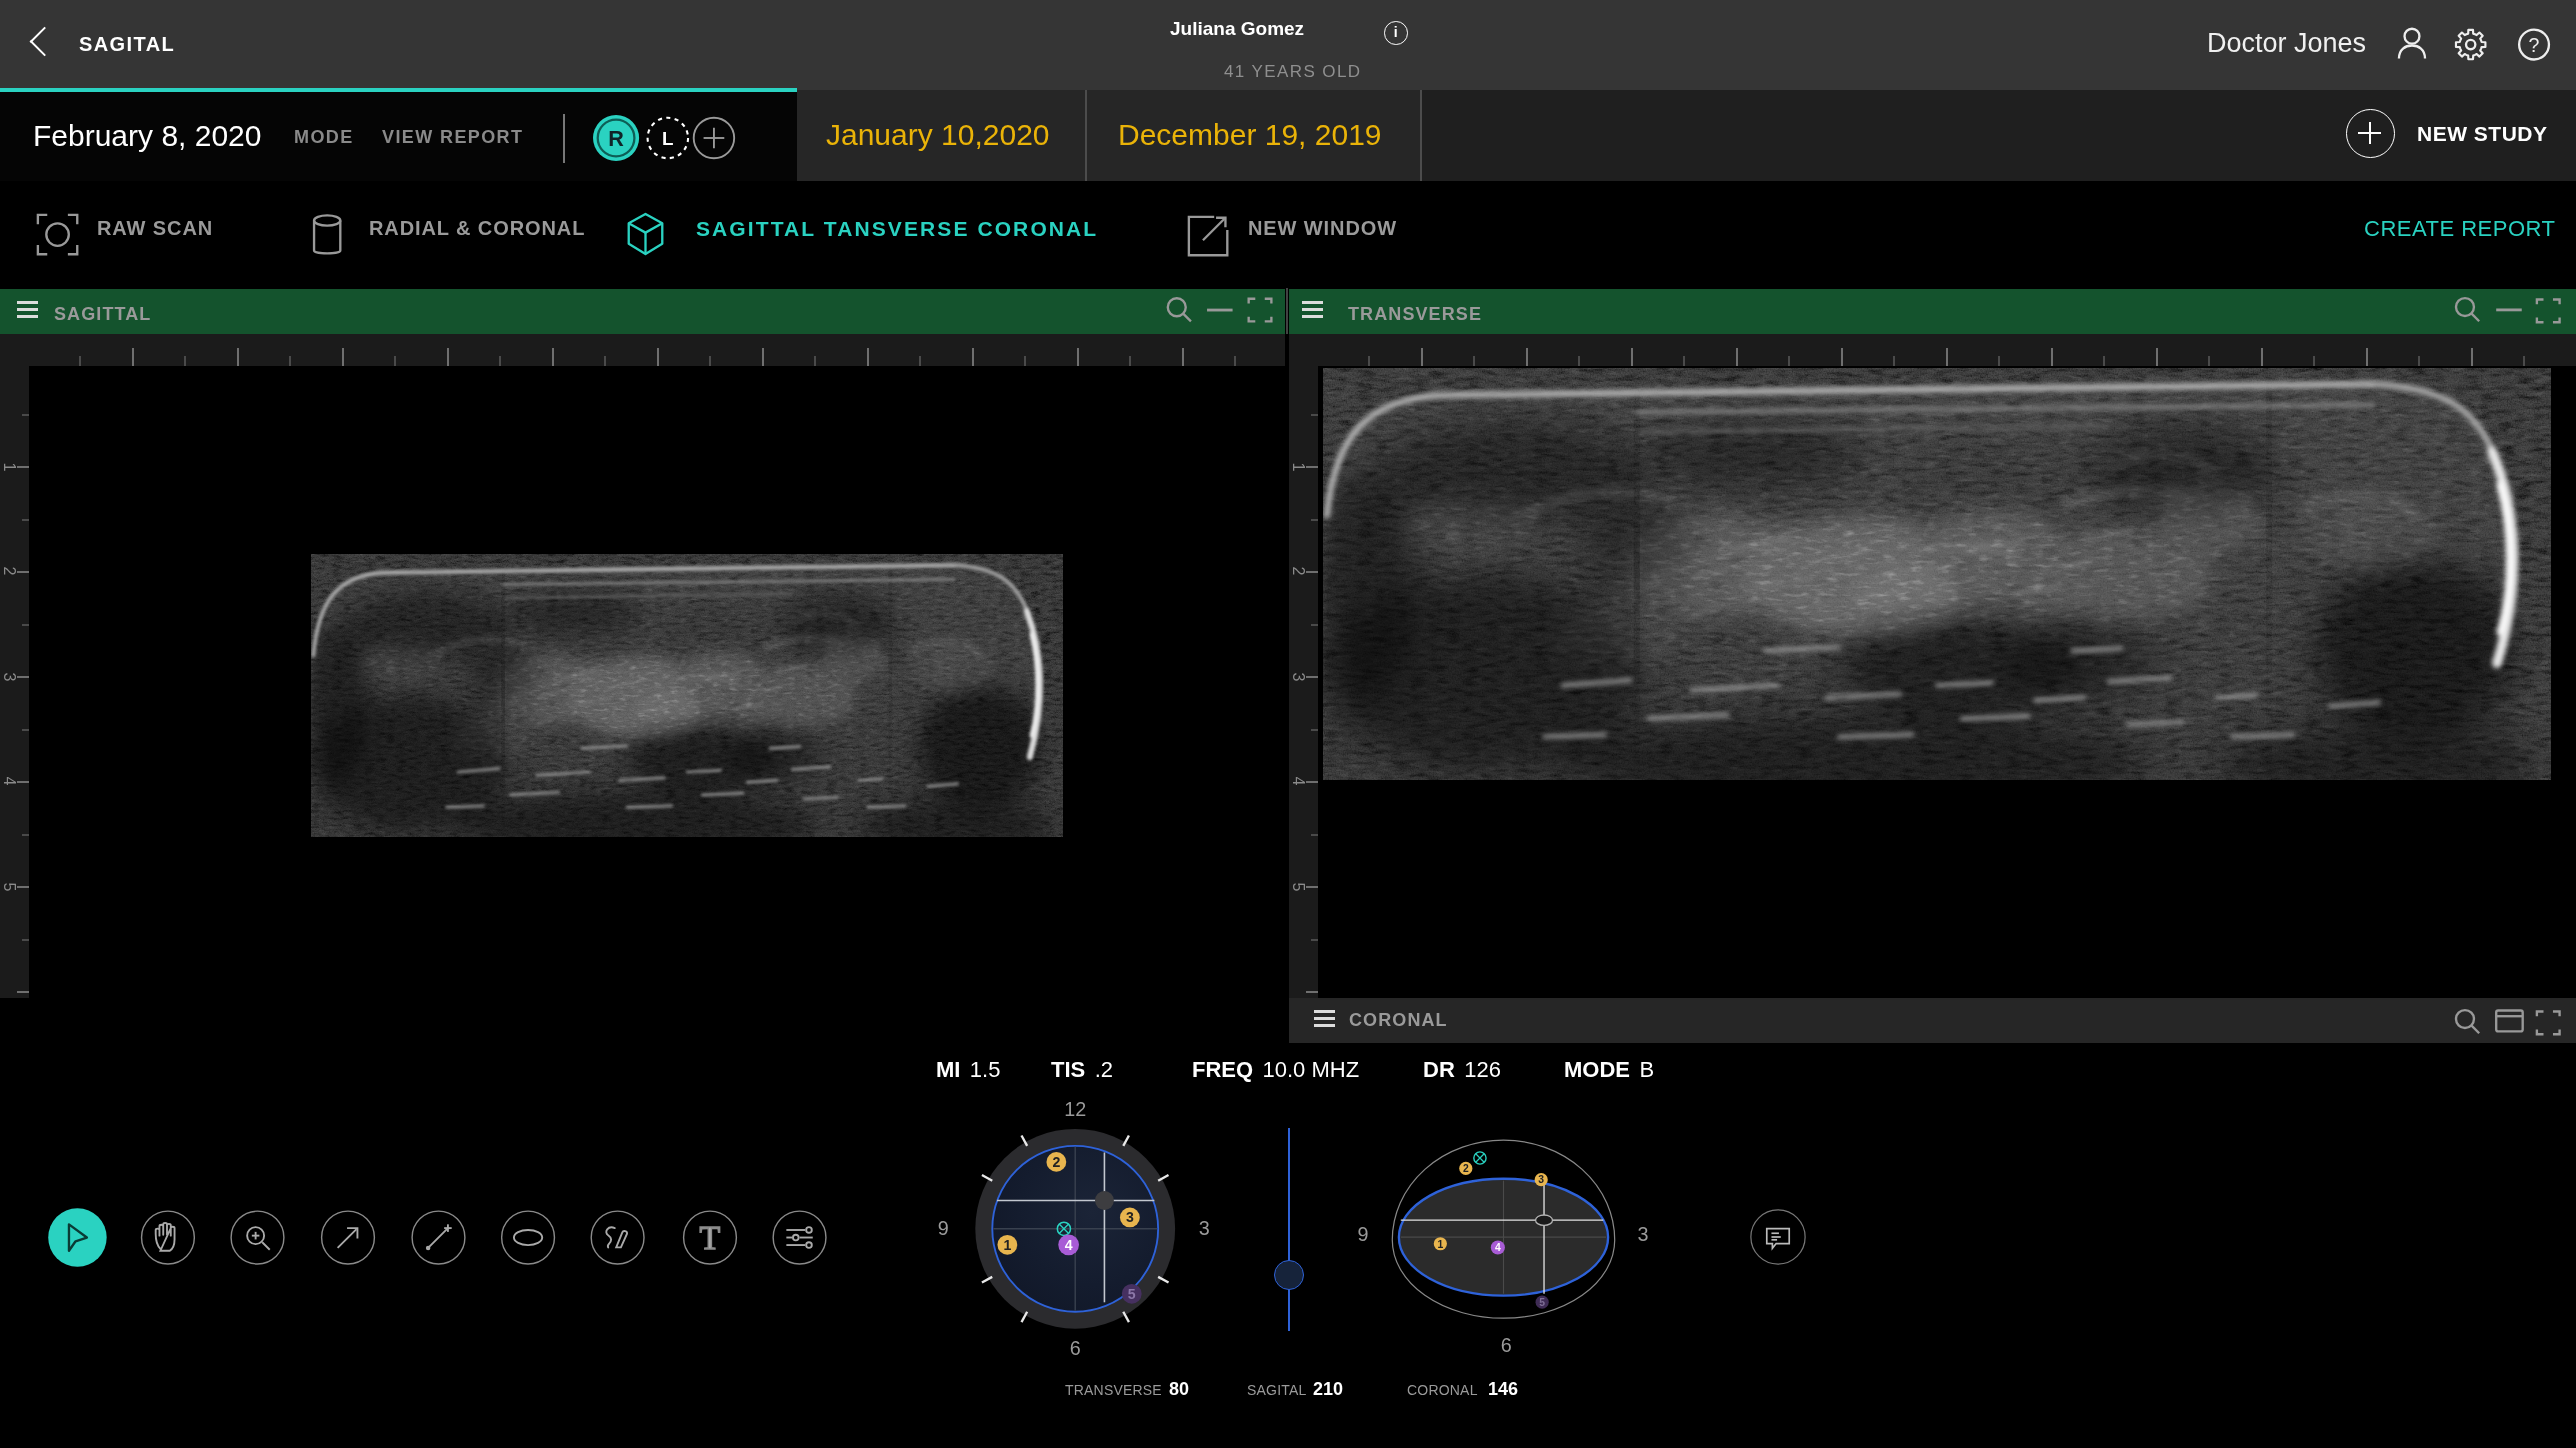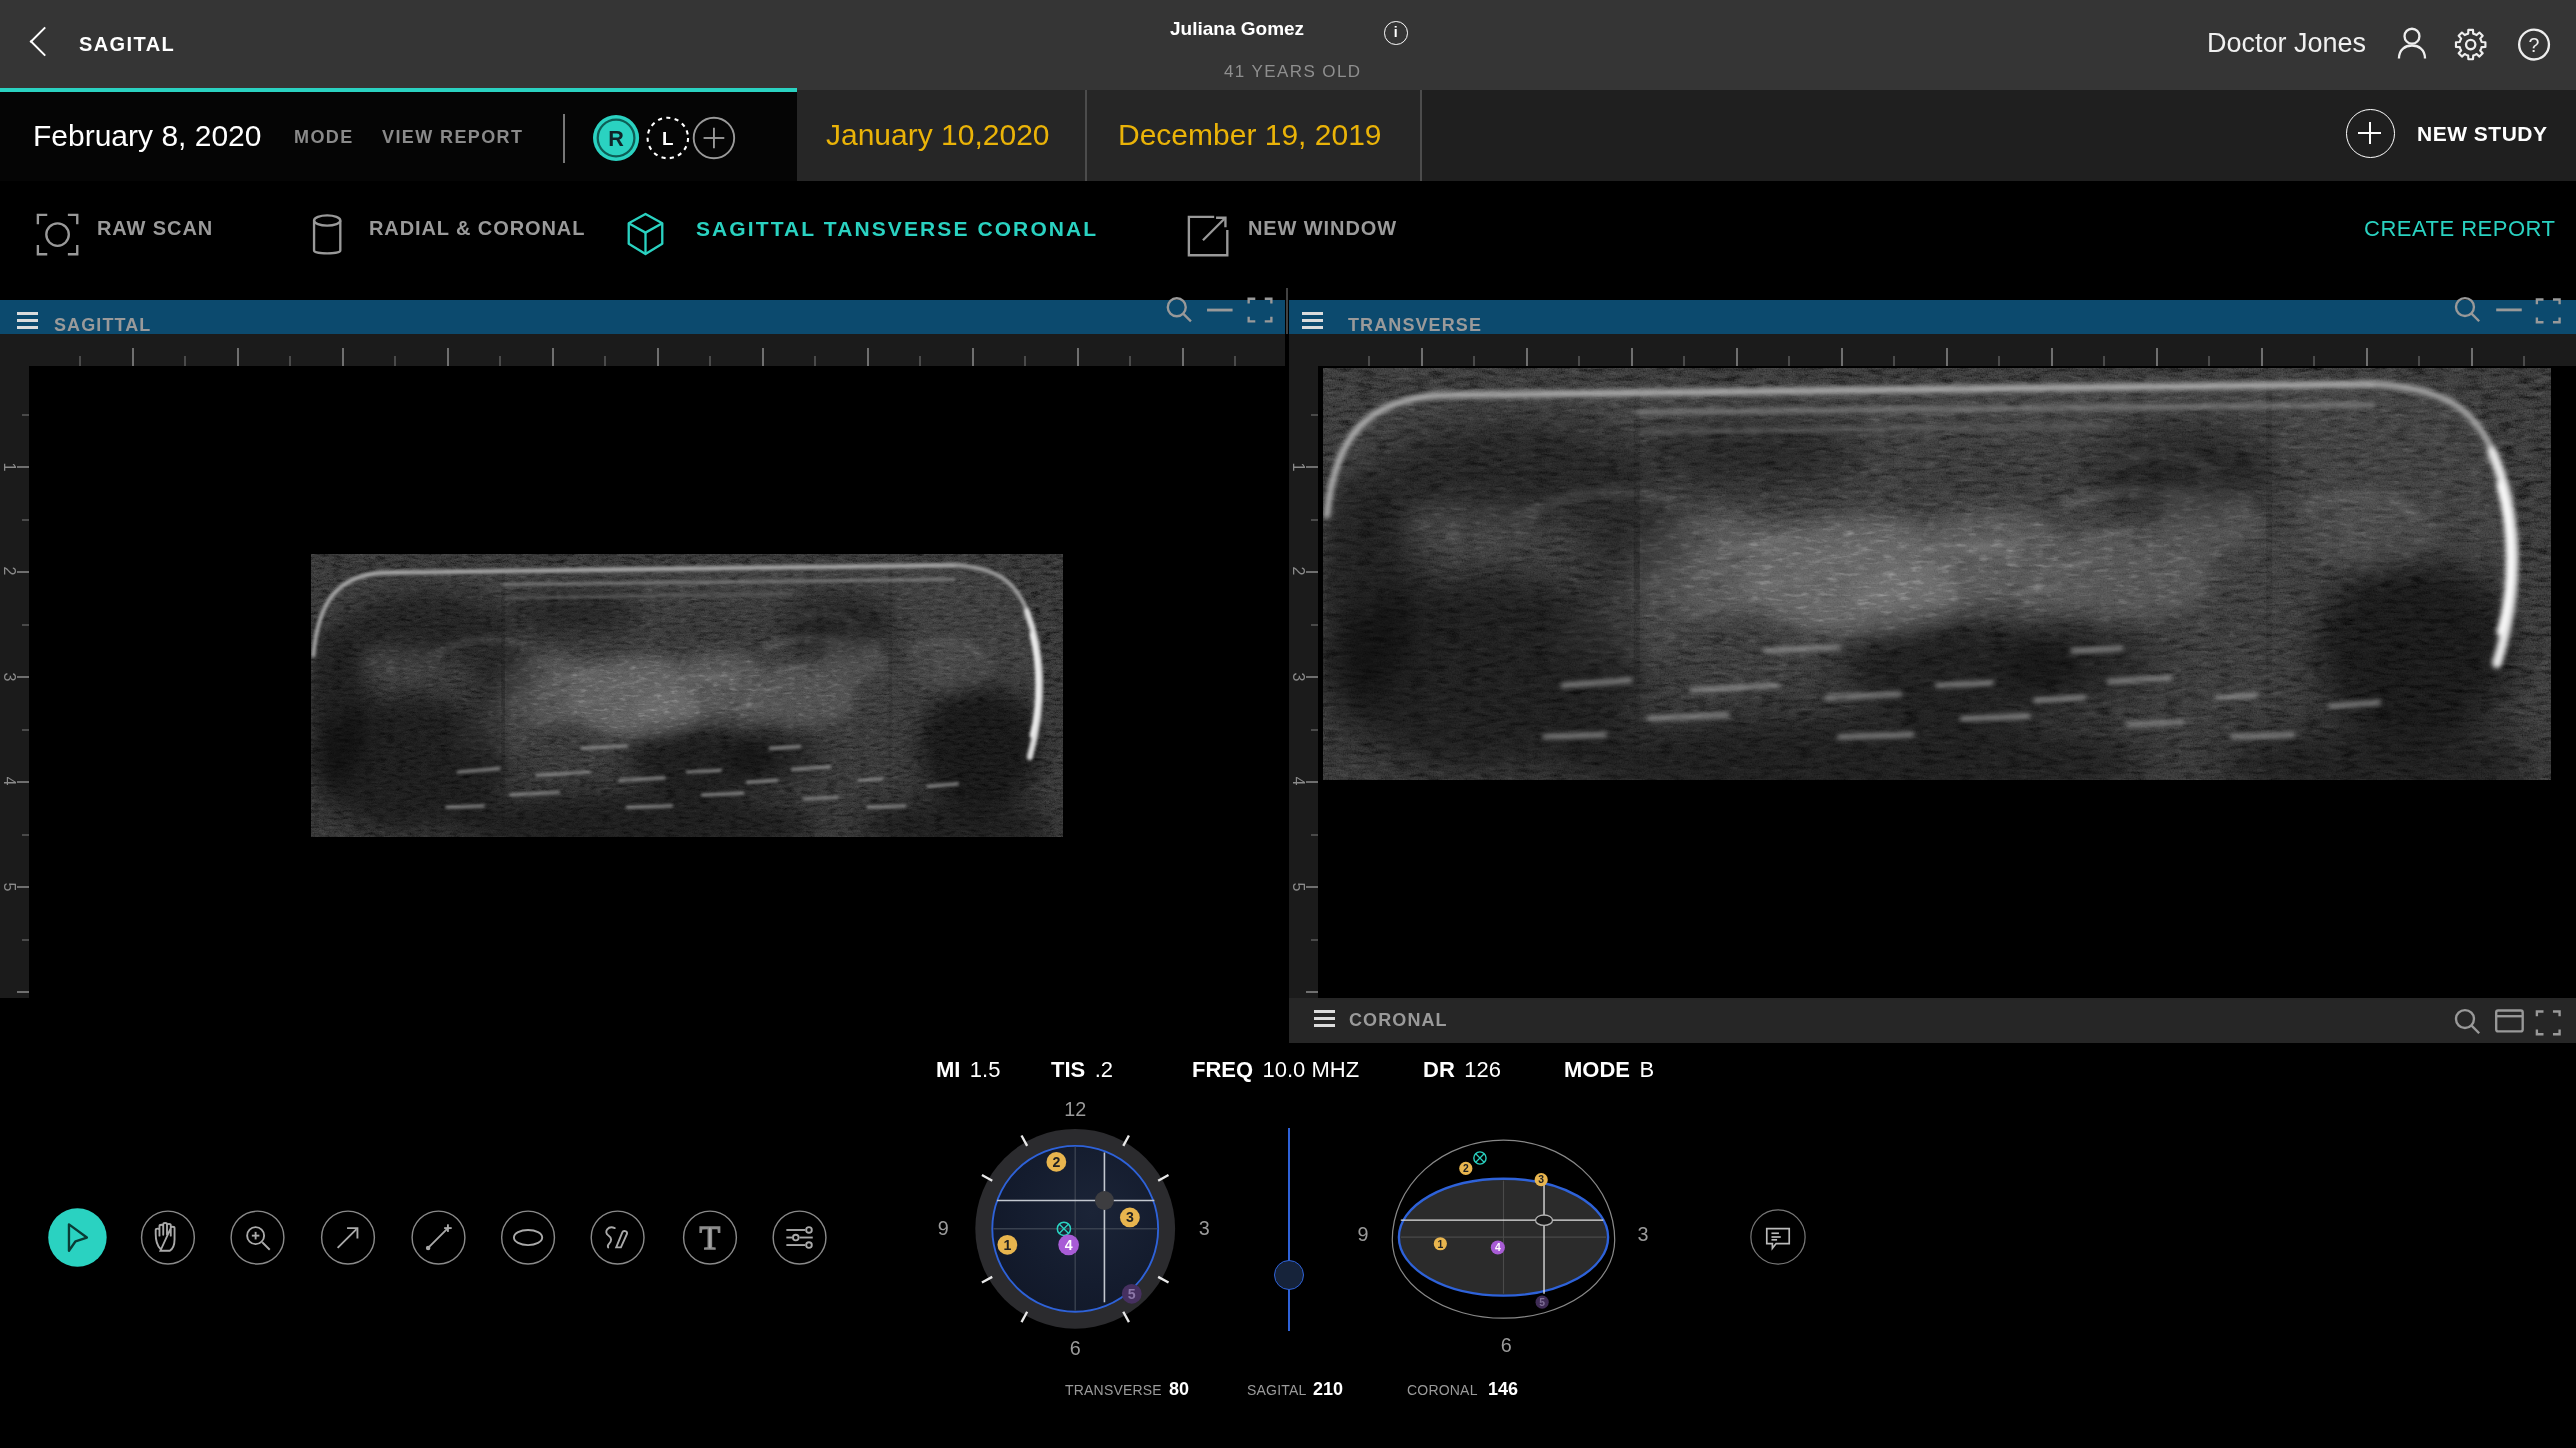--- a/index.html
+++ b/index.html
@@ -32,21 +32,21 @@
   #nsplus { left:2346px; top:19px; width:49px; height:49px; border-radius:50%; border:1.9px solid #fff; }
   #nsplus:before { content:""; position:absolute; left:11.3px; top:22px; width:22.6px; height:1.9px; background:#fff; }
   #nsplus:after { content:""; position:absolute; left:22px; top:11.8px; width:1.9px; height:22.6px; background:#fff; }
 
   
   #row3 { left:0; top:181px; width:2576px; height:107px; background:#000; }
   .r3label { top:36px; color:#9a9a9a; font-size:20px; font-weight:bold; letter-spacing:0.9px; }
   #ctreport { left:2364px; top:35px; color:#2ad2c1; font-size:22px; letter-spacing:0.5px; }
 
   
-  .vphead { top:300px; height:46px; background:#0c4a6e; }
+  .vphead { top:289px; height:46px; background:#14532d; }
   #vph1 { left:0; width:1285px; }
   #vph2 { left:1289px; width:1287px; }
   #vph3 { left:1289px; top:998px; width:1287px; height:45px; background:#262626; }
   .vptitle { top:15px; color:#9a9a9a; font-size:18px; font-weight:bold; letter-spacing:1.1px; }
   .burger { width:21px; height:2.4px; background:#dcdcdc; box-shadow:0 7px 0 #dcdcdc, 0 14px 0 #dcdcdc; }
   
   .hruler { top:334px; height:32px; background:#1b1b1b; }
   .vruler { top:334px; width:29px; height:664px; background:#1b1b1b; }
   #imgareaL { left:29px; top:366px; width:1255px; height:632px; background:#000; }
   #imgareaR { left:1318px; top:366px; width:1258px; height:632px; background:#000; }

